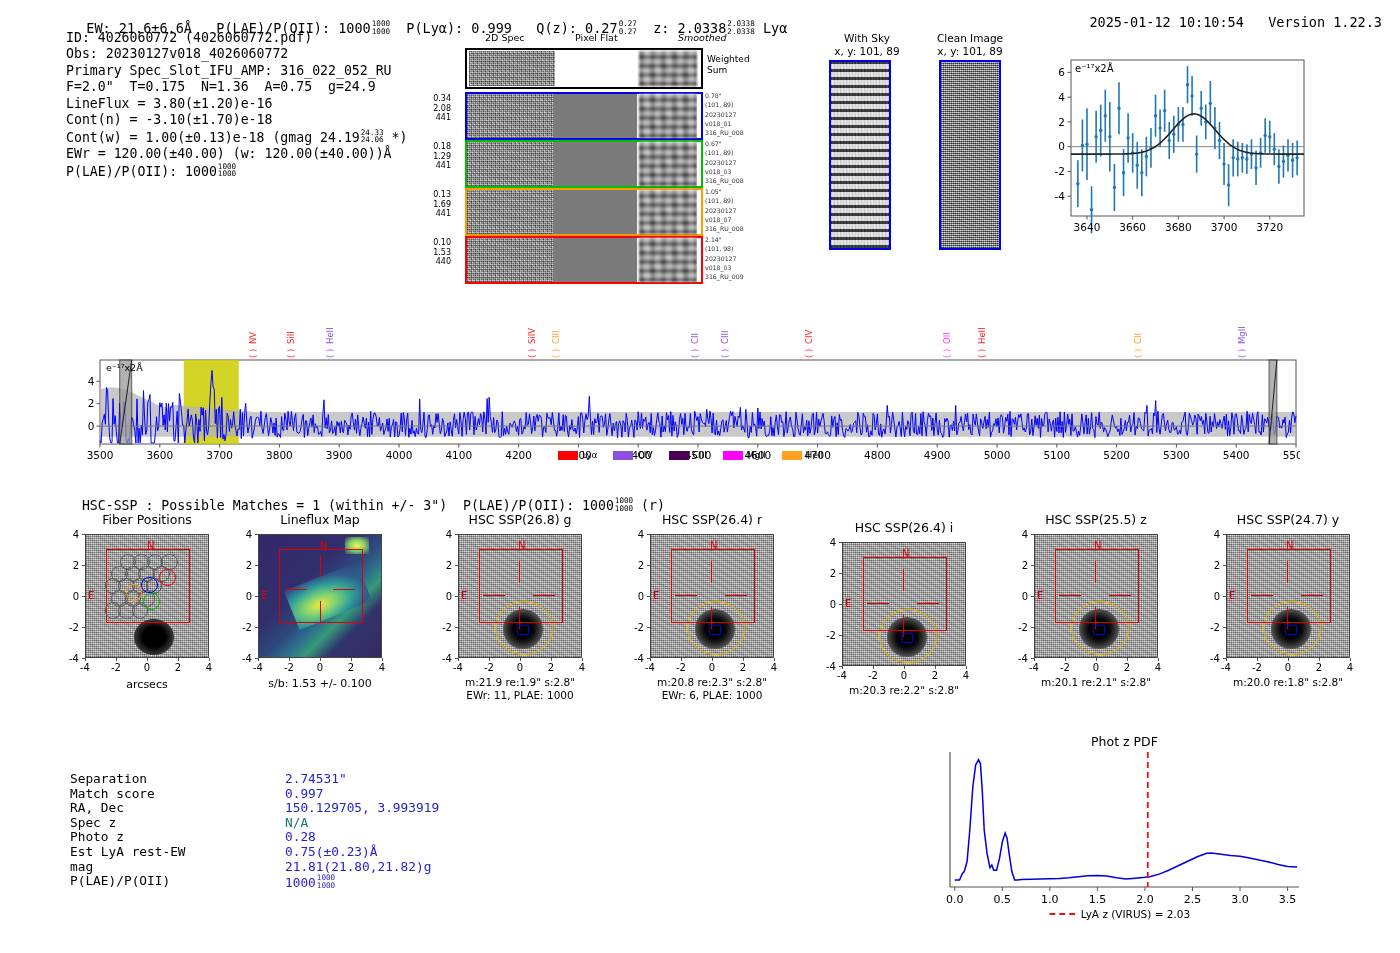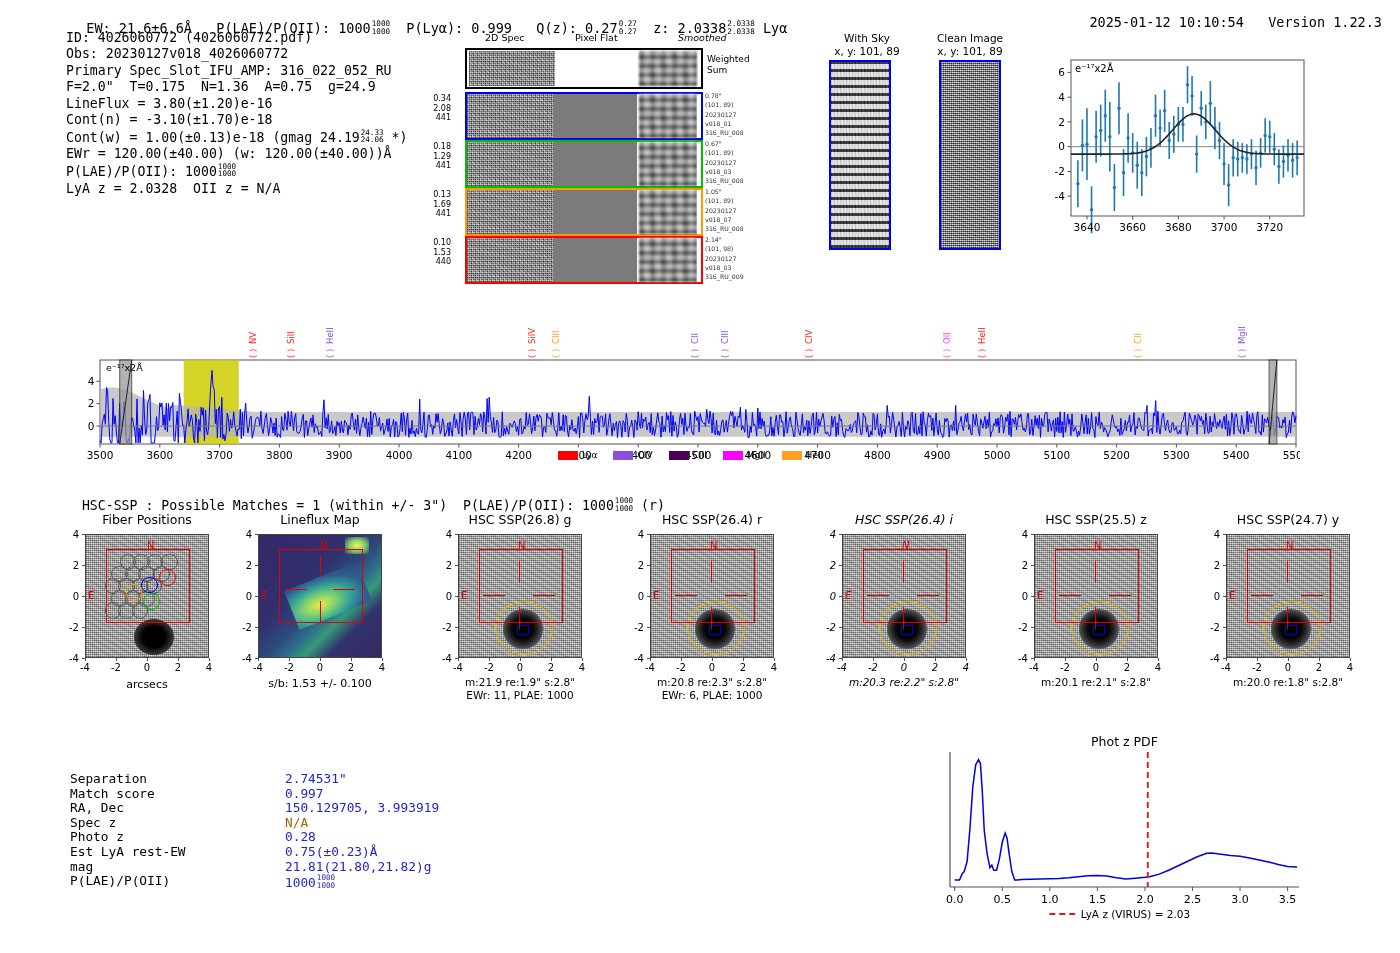--- a/index.html
+++ b/index.html
@@ -70,21 +70,20 @@
 <div class="abs mono" id="info-block">
   <div class="nowrap">ID: 4026060772 (4026060772.pdf)</div>
   <div class="nowrap">Obs: 20230127v018_4026060772</div>
   <div class="nowrap">Primary Spec_Slot_IFU_AMP: 316_022_052_RU</div>
   <div class="nowrap">F=2.0"  T=0.175  N=1.36  A=0.75  g=24.9</div>
   <div class="nowrap">LineFlux = 3.80(±1.20)e-16</div>
   <div class="nowrap">Cont(n) = -3.10(±1.70)e-18</div>
   <div class="nowrap"><span>Cont(w) = 1.00(±0.13)e-18 (gmag 24.19</span><sup class="frac"><i>24.33</i><i>24.06</i></sup><span> *)</span></div>
   <div class="nowrap">EWr = 120.00(±40.00) (w: 120.00(±40.00))Å</div>
   <div class="nowrap"><span>P(LAE)/P(OII): 1000</span><sup class="frac"><i>1000</i><i>1000</i></sup></div>
-  <div class="nowrap">LyA z = 2.0328  OII z = N/A</div>
 </div>
 
 <div class="panel" id="spec2d-panel" style="left:455px;top:34px;width:300px;height:220px;">
   <div class="title" style="left:30px;top:-2px;font-size:9.5px;">2D Spec</div>
   <div class="title" style="left:120px;top:-2px;font-size:9.5px;">Pixel Flat</div>
   <div class="title" style="left:223px;top:-2px;font-size:9.5px;font-style:italic;">Smoothed</div>
 
   <div class="abs" style="left:10px;top:14px;width:238px;height:41px;border:2px solid #000;box-sizing:border-box;background:#fff;">
     <div class="abs noise" style="left:2px;top:1px;width:86px;height:35px;"></div>
     <div class="abs blank" style="left:90px;top:1px;width:80px;height:35px;"></div>
@@ -600,21 +599,21 @@
       <div class="abs" style="left:24px;top:53px;transform:translate(-100%,-50%);font-size:10px;">2</div>
       <div class="abs" style="left:27px;top:83.5px;width:3px;height:1px;background:#555;"></div>
       <div class="abs" style="left:24px;top:84px;transform:translate(-100%,-50%);font-size:10px;">0</div>
       <div class="abs" style="left:27px;top:114.5px;width:3px;height:1px;background:#555;"></div>
       <div class="abs" style="left:24px;top:115px;transform:translate(-100%,-50%);font-size:10px;">-2</div>
       <div class="abs" style="left:27px;top:145.5px;width:3px;height:1px;background:#555;"></div>
       <div class="abs" style="left:24px;top:146px;transform:translate(-100%,-50%);font-size:10px;">-4</div>
       <div class="abs" style="left:92px;top:164px;transform:translateX(-50%);font-size:10.5px;white-space:nowrap;">m:20.8  re:2.3"  s:2.8"</div>
       <div class="abs" style="left:92px;top:177px;transform:translateX(-50%);font-size:10.5px;white-space:nowrap;">EWr: 6, PLAE: 1000</div>
     </div>
-    <div class="abs" style="left:812px;top:0px;width:175px;height:200px;font-style:italic;">
+    <div class="abs" style="left:812px;top:8px;width:175px;height:200px;">
       <div style="position:absolute;left:92px;top:0px;transform:translateX(-50%);font-size:12.5px;white-space:nowrap;">HSC SSP(26.4) i</div>
       <div class="abs noise-img" style="left:30px;top:22px;width:124px;height:124px;border:1px solid #444;box-sizing:border-box;overflow:hidden;">
         <div class="abs" style="left:44px;top:74px;width:40px;height:40px;border-radius:50%;background:radial-gradient(circle at center,#000 32%,#1c1c1c 48%,#5a5a5a 72%,rgba(170,170,170,0) 100%);"></div>
         <div class="abs" style="left:36px;top:66px;width:58px;height:54px;border:1.4px solid #e8b400;border-radius:50%;box-sizing:border-box;"></div>
         <div class="abs" style="left:20px;top:14px;width:84px;height:74px;border:1.4px solid #e00000;box-sizing:border-box;"></div>
         <div class="abs" style="left:60px;top:26px;width:1.4px;height:22px;background:#e00000;"></div>
         <div class="abs" style="left:60px;top:72px;width:1.4px;height:22px;background:#e00000;"></div>
         <div class="abs" style="left:24px;top:60px;width:22px;height:1.4px;background:#e00000;"></div>
         <div class="abs" style="left:74px;top:60px;width:22px;height:1.4px;background:#e00000;"></div>
         <div class="abs" style="left:58px;top:90px;width:12px;height:10px;border:1.4px solid #0000dd;box-sizing:border-box;"></div>
@@ -715,21 +714,21 @@
       <div class="abs" style="left:24px;top:146px;transform:translate(-100%,-50%);font-size:10px;">-4</div>
       <div class="abs" style="left:92px;top:164px;transform:translateX(-50%);font-size:10.5px;white-space:nowrap;">m:20.0  re:1.8"  s:2.8"</div>
     </div>
   </div>
 
 <div class="abs mono" style="left:70px;top:772px;font-size:12.8px;line-height:14.6px;">
   <div id="match-rows">
       <div style="position:relative;height:14.6px;white-space:pre;"><div class="abs" style="left:0px;top:0px;color:#000;">Separation</div><div class="abs" style="left:215px;top:0px;color:#2222cc;">2.74531"</div></div>
       <div style="position:relative;height:14.6px;white-space:pre;"><div class="abs" style="left:0px;top:0px;color:#000;">Match score</div><div class="abs" style="left:215px;top:0px;color:#2222cc;">0.997</div></div>
       <div style="position:relative;height:14.6px;white-space:pre;"><div class="abs" style="left:0px;top:0px;color:#000;">RA, Dec</div><div class="abs" style="left:215px;top:0px;color:#2222cc;">150.129705, 3.993919</div></div>
-      <div style="position:relative;height:14.6px;white-space:pre;"><div class="abs" style="left:0px;top:0px;color:#000;">Spec z</div><div class="abs" style="left:215px;top:0px;color:#a16207;">N/A</div></div>
+      <div style="position:relative;height:14.6px;white-space:pre;"><div class="abs" style="left:0px;top:0px;color:#000;">Spec z</div><div class="abs" style="left:215px;top:0px;color:#0f766e;">N/A</div></div>
       <div style="position:relative;height:14.6px;white-space:pre;"><div class="abs" style="left:0px;top:0px;color:#000;">Photo z</div><div class="abs" style="left:215px;top:0px;color:#2222cc;">0.28</div></div>
       <div style="position:relative;height:14.6px;white-space:pre;"><div class="abs" style="left:0px;top:0px;color:#000;">Est LyA rest-EW</div><div class="abs" style="left:215px;top:0px;color:#2222cc;">0.75(±0.23)Å</div></div>
       <div style="position:relative;height:14.6px;white-space:pre;"><div class="abs" style="left:0px;top:0px;color:#000;">mag</div><div class="abs" style="left:215px;top:0px;color:#2222cc;">21.81(21.80,21.82)g</div></div>
       <div style="position:relative;height:14.6px;white-space:pre;"><div class="abs" style="left:0px;top:0px;color:#000;">P(LAE)/P(OII)</div><div class="abs" style="left:215px;top:0px;color:#2222cc;">1000<sup class="frac"><i>1000</i><i>1000</i></sup></div></div>
     </div>
 </div>
 
 <div class="panel" id="photz-panel" style="left:932px;top:730px;width:375px;height:205px;"><svg width="375" height="205">
       <line x1="18" y1="22" x2="18" y2="157" stroke="#555" stroke-width="1.2"></line>
       <line x1="18" y1="157" x2="367" y2="157" stroke="#555" stroke-width="1.2"></line>

